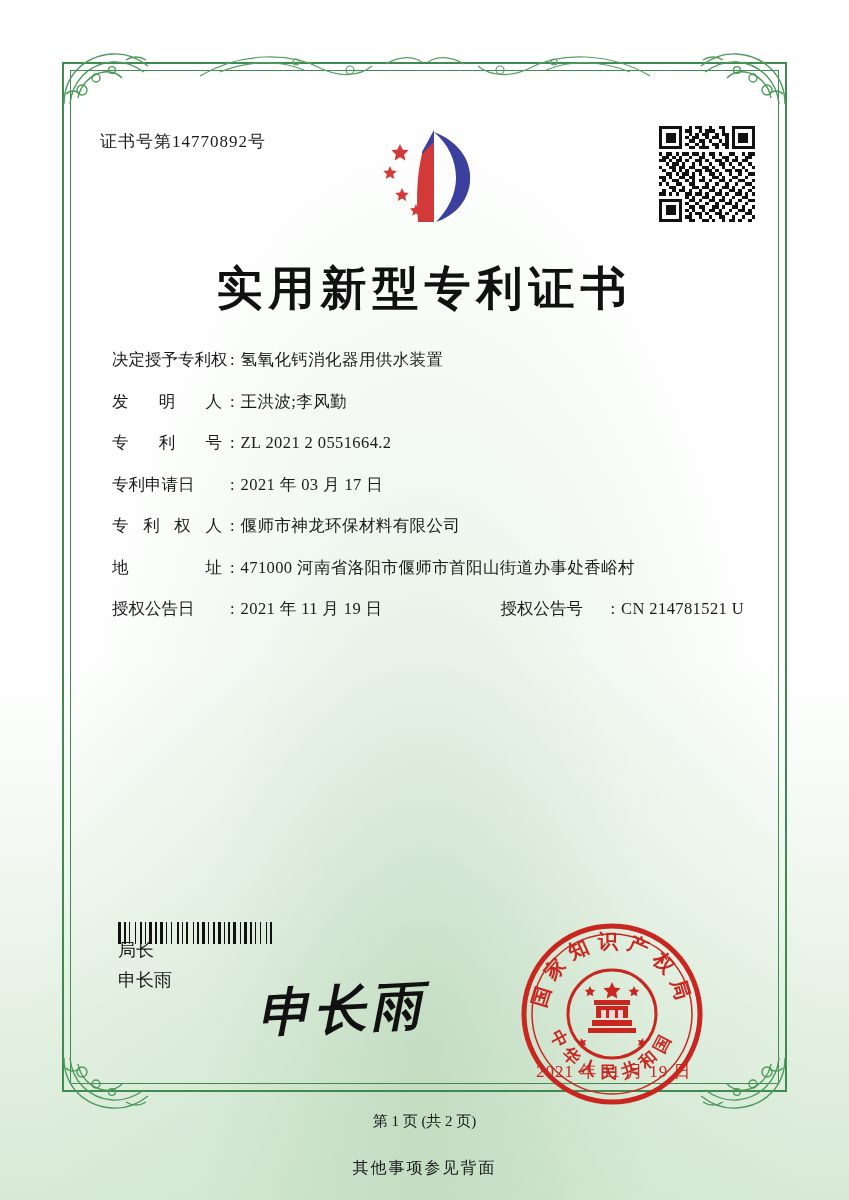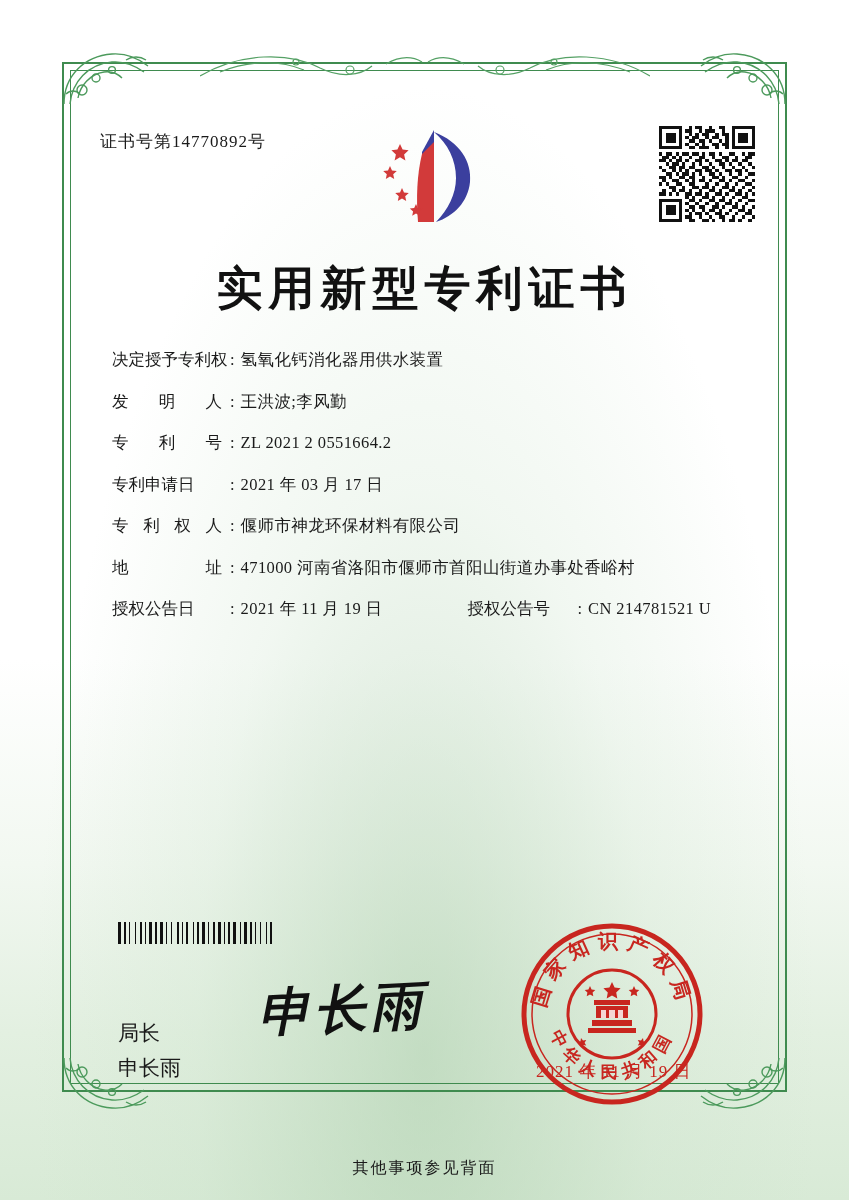--- a/index.html
+++ b/index.html
@@ -121,21 +121,21 @@
     display: flex;
     justify-content: space-between;
     padding-right: 8px;
     box-sizing: border-box;
   }
   .field .colon { margin-right: 6px; }
   .field .value { letter-spacing: 0.4px; }
 
   .field.two-col { gap: 0; }
   .field .seg2 {
-    margin-left: 85px;
+    margin-left: 118px;
     display: flex;
     align-items: baseline;
   }
   .field .seg2 .label {
     width: 110px;
     flex: 0 0 110px;
   }
 
   
   .paragraphs {
@@ -163,22 +163,22 @@
   }
   .barcode i {
     display: block;
     background: #111;
     margin-right: 1px;
   }
 
   
   .sig-label {
     position: absolute;
-    left: 118px; top: 1016px;
-    font-size: 21px;
+    left: 118px; top: 936px;
+    font-size: 18px;
     line-height: 1.65;
   }
   .signature {
     position: absolute;
     left: 258px; top: 975px;
     font-size: 52px;
     font-family: "DejaVu Serif", serif;
     font-style: italic;
     font-weight: bold;
     letter-spacing: 4px;
@@ -706,15 +706,16 @@
       <text font-size="20" font-weight="bold" fill="#c8261f" letter-spacing="8" font-family="DejaVu Sans, sans-serif">
         <textPath href="#arcTop" startOffset="50%" text-anchor="middle">国家知识产权局</textPath>
       </text>
       <text font-size="17" font-weight="bold" fill="#c8261f" letter-spacing="6" font-family="DejaVu Sans, sans-serif">
         <textPath href="#arcBottom" startOffset="50%" text-anchor="middle">中华人民共和国</textPath>
       </text>
     </svg>
   </div>
   <div class="seal-date">2021 年 11 月 19 日</div>
 
+  <div class="page-no">第 1 页 (共 2 页)</div>
   <div class="back-note">其他事项参见背面</div>
 
 </div>
 
 </body></html>

